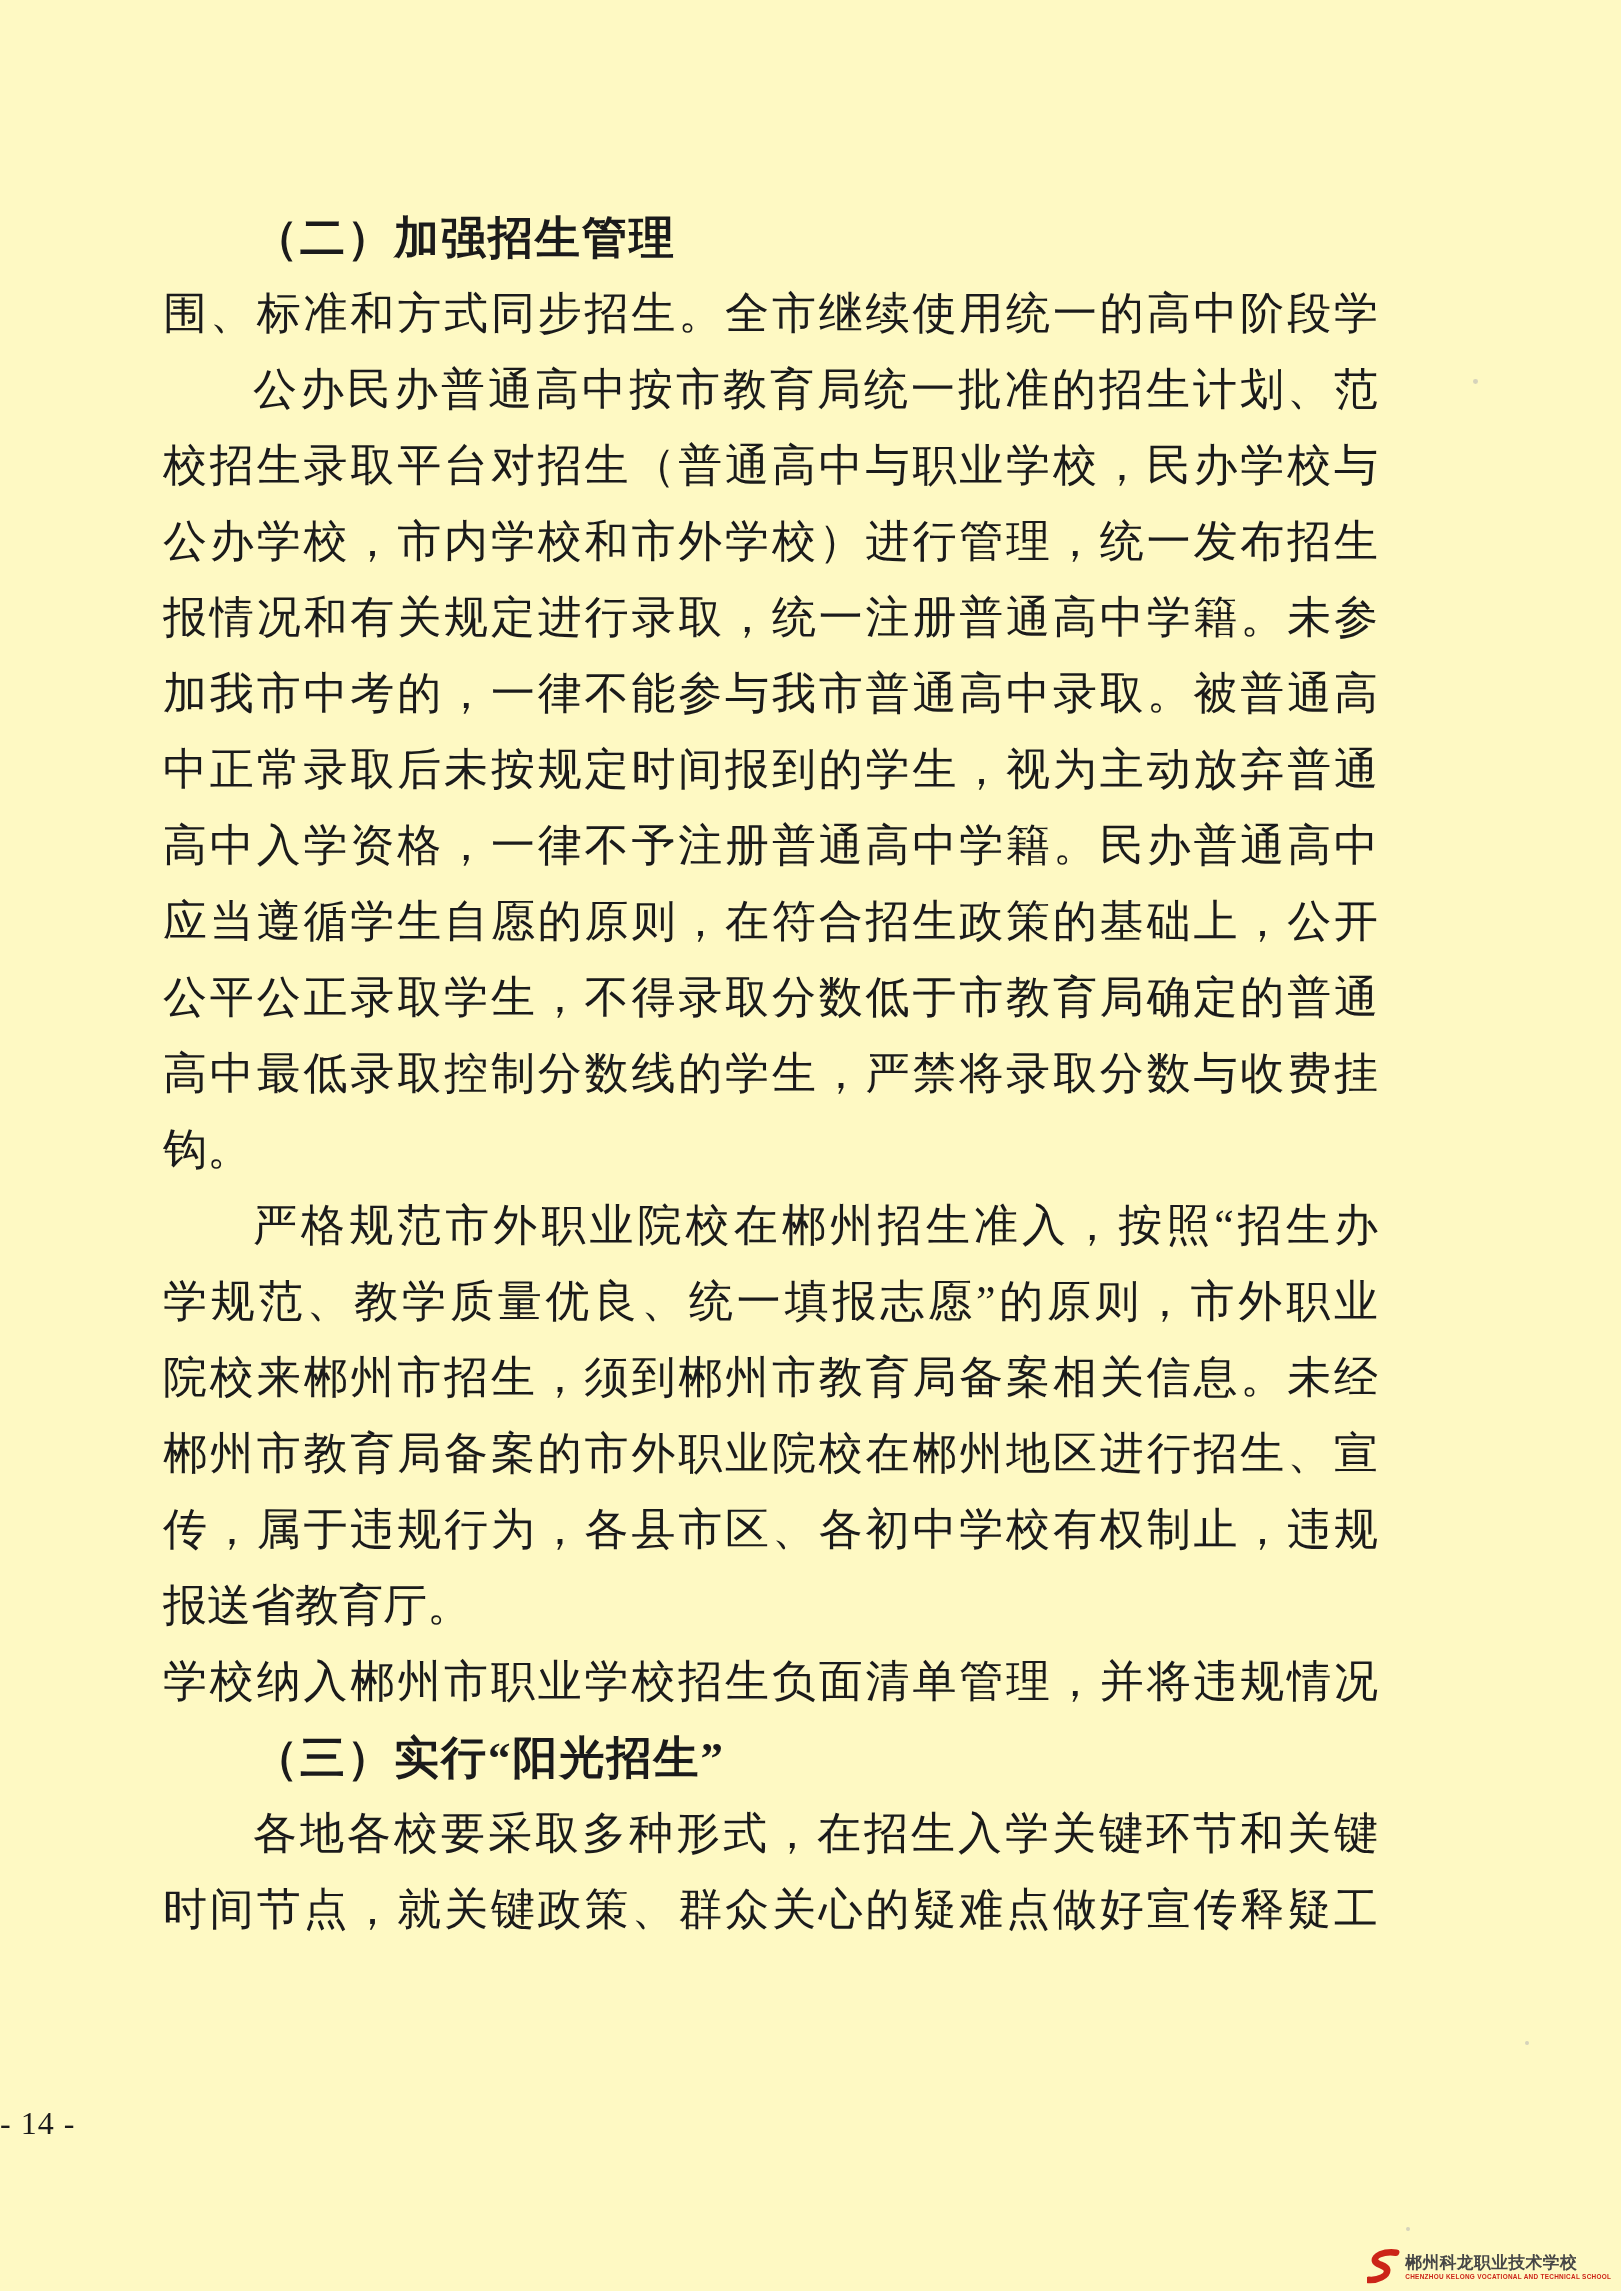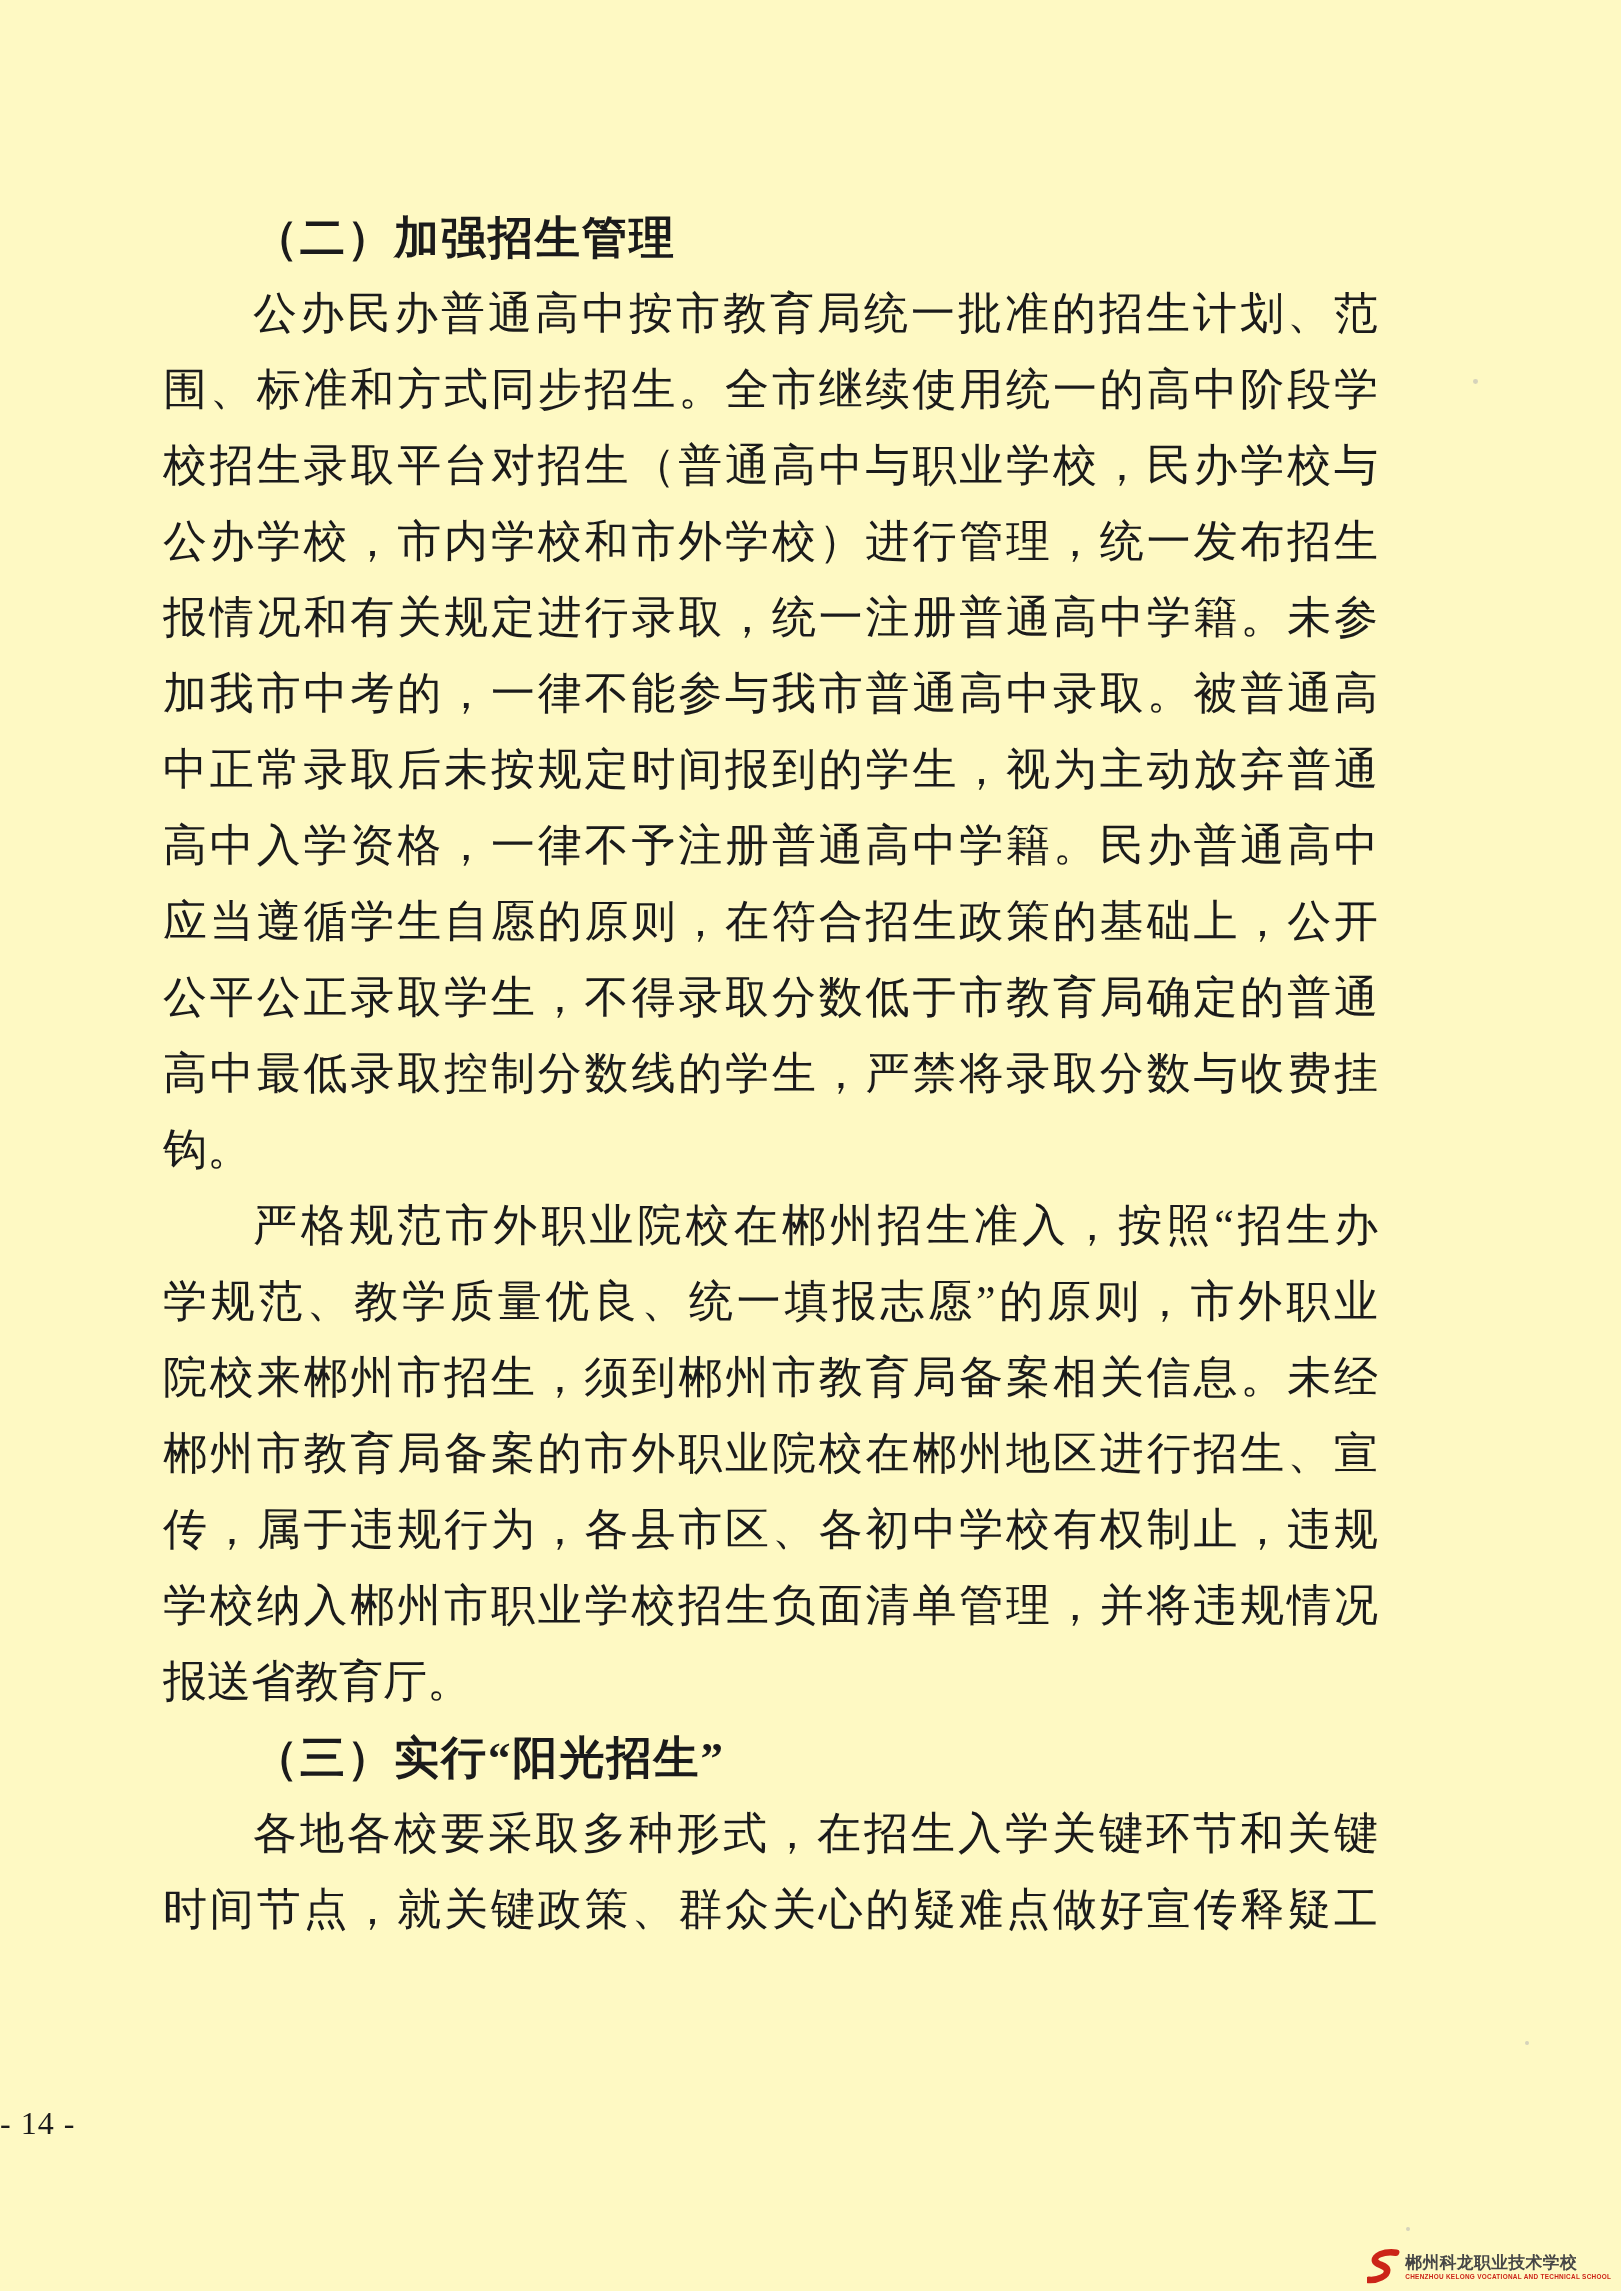--- a/index.html
+++ b/index.html
@@ -78,42 +78,42 @@
 </head>
 <body>
 
 <div class="page">
 
   <div class="content">
 
     <div class="h">（二）加强招生管理</div>
 
     <div>
+      <div class="line">围、标准和方式同步招生。全市继续使用统一的高中阶段学</div>
       <div class="line first">公办民办普通高中按市教育局统一批准的招生计划、范</div>
-      <div class="line">围、标准和方式同步招生。全市继续使用统一的高中阶段学</div>
       <div class="line">校招生录取平台对招生（普通高中与职业学校，民办学校与</div>
       <div class="line">公办学校，市内学校和市外学校）进行管理，统一发布招生</div>
       <div class="line">报情况和有关规定进行录取，统一注册普通高中学籍。未参</div>
       <div class="line">加我市中考的，一律不能参与我市普通高中录取。被普通高</div>
       <div class="line">中正常录取后未按规定时间报到的学生，视为主动放弃普通</div>
       <div class="line">高中入学资格，一律不予注册普通高中学籍。民办普通高中</div>
       <div class="line">应当遵循学生自愿的原则，在符合招生政策的基础上，公开</div>
       <div class="line">公平公正录取学生，不得录取分数低于市教育局确定的普通</div>
       <div class="line">高中最低录取控制分数线的学生，严禁将录取分数与收费挂</div>
       <div class="line end">钩。</div>
     </div>
 
     <div>
       <div class="line first">严格规范市外职业院校在郴州招生准入，按照“招生办</div>
       <div class="line">学规范、教学质量优良、统一填报志愿”的原则，市外职业</div>
       <div class="line">院校来郴州市招生，须到郴州市教育局备案相关信息。未经</div>
       <div class="line">郴州市教育局备案的市外职业院校在郴州地区进行招生、宣</div>
       <div class="line">传，属于违规行为，各县市区、各初中学校有权制止，违规</div>
+      <div class="line end">报送省教育厅。</div>
       <div class="line">学校纳入郴州市职业学校招生负面清单管理，并将违规情况</div>
-      <div class="line end">报送省教育厅。</div>
     </div>
 
     <div class="h">（三）实行“阳光招生”</div>
 
     <div>
       <div class="line first">各地各校要采取多种形式，在招生入学关键环节和关键</div>
       <div class="line">时间节点，就关键政策、群众关心的疑难点做好宣传释疑工</div>
     </div>
 
   </div>

